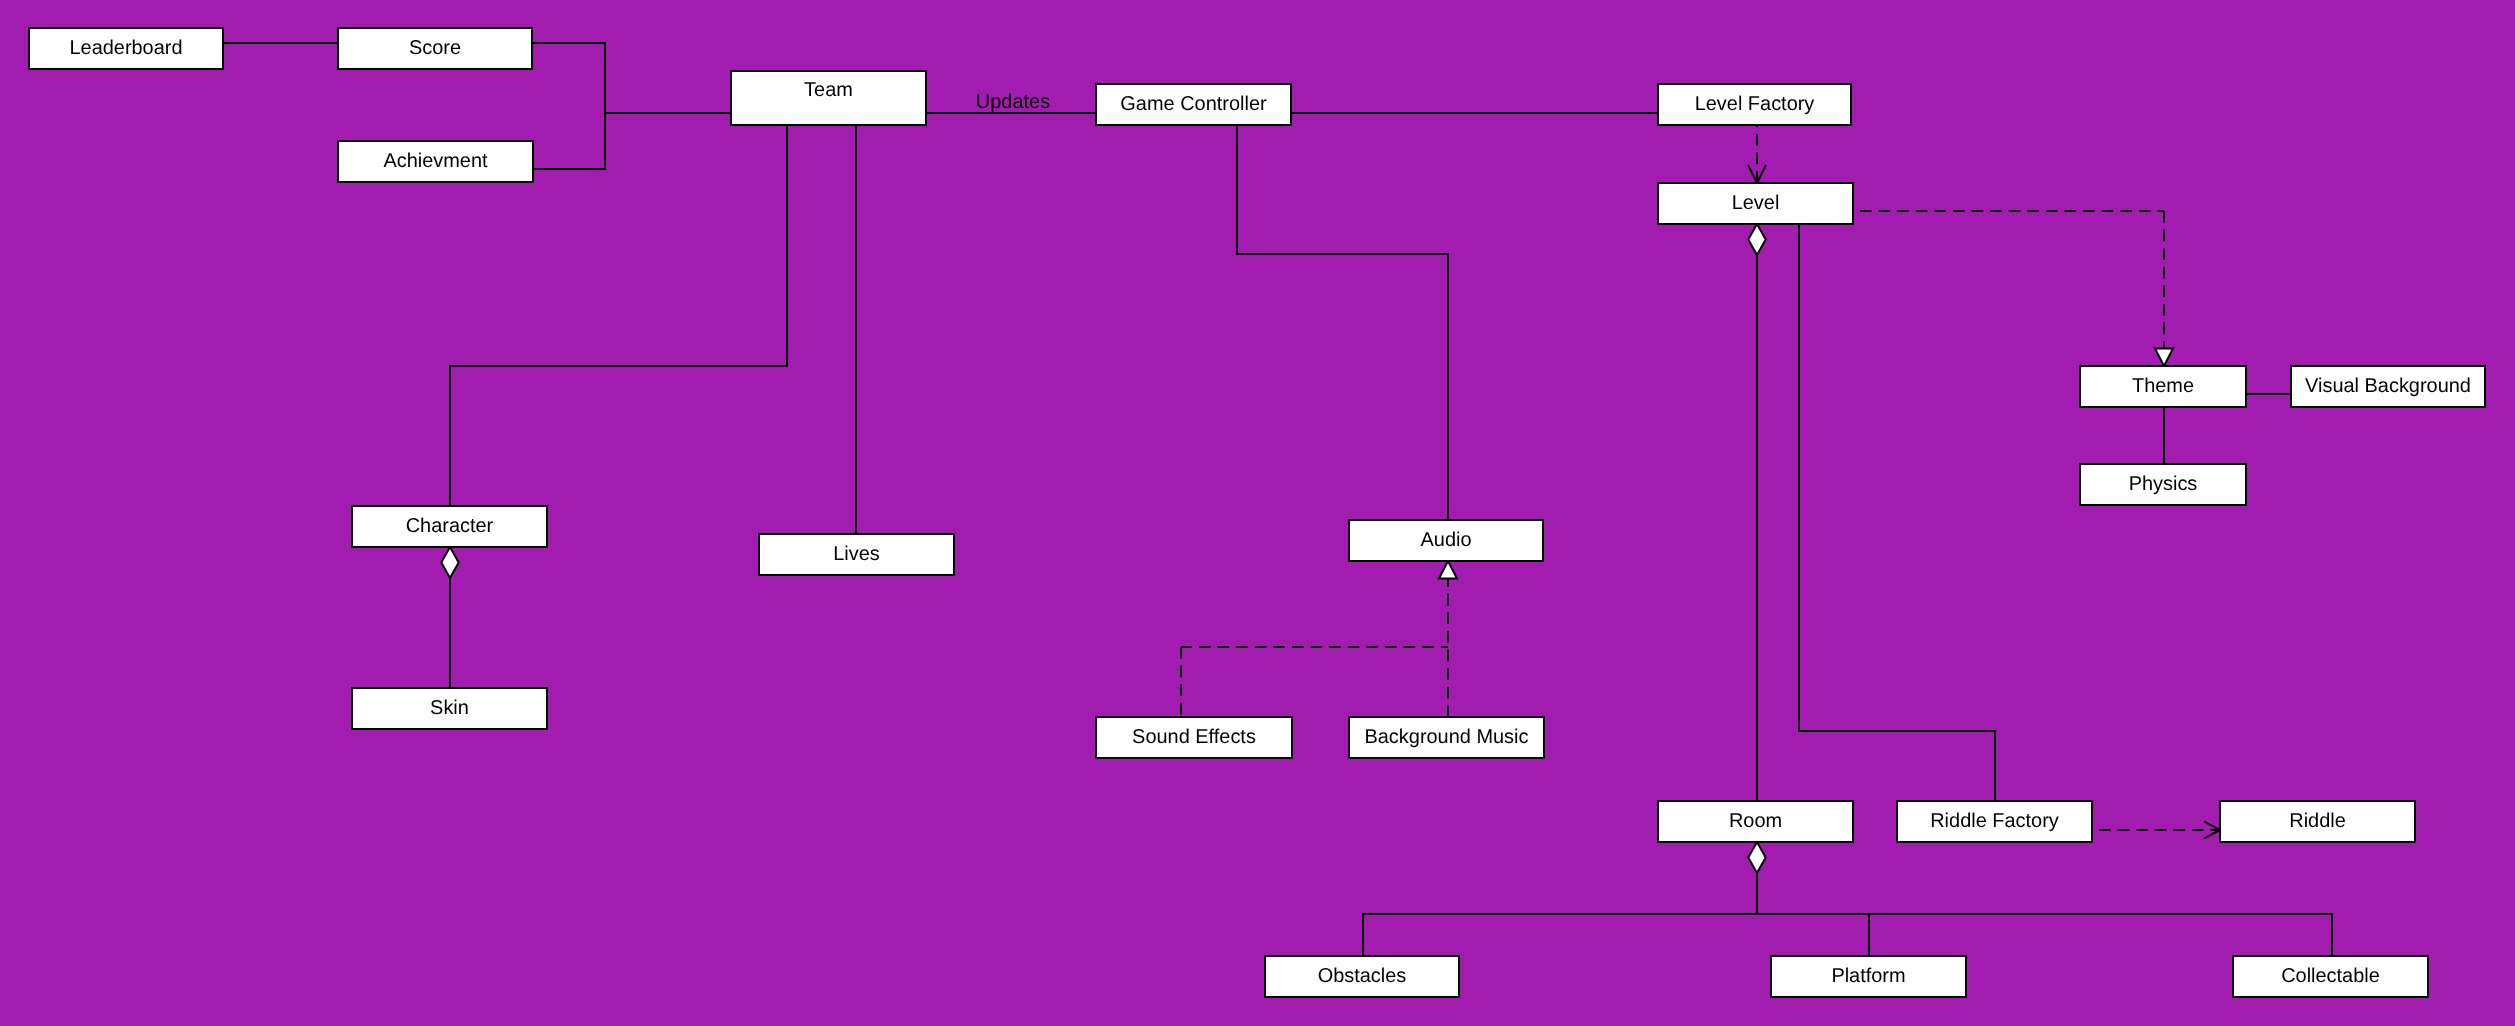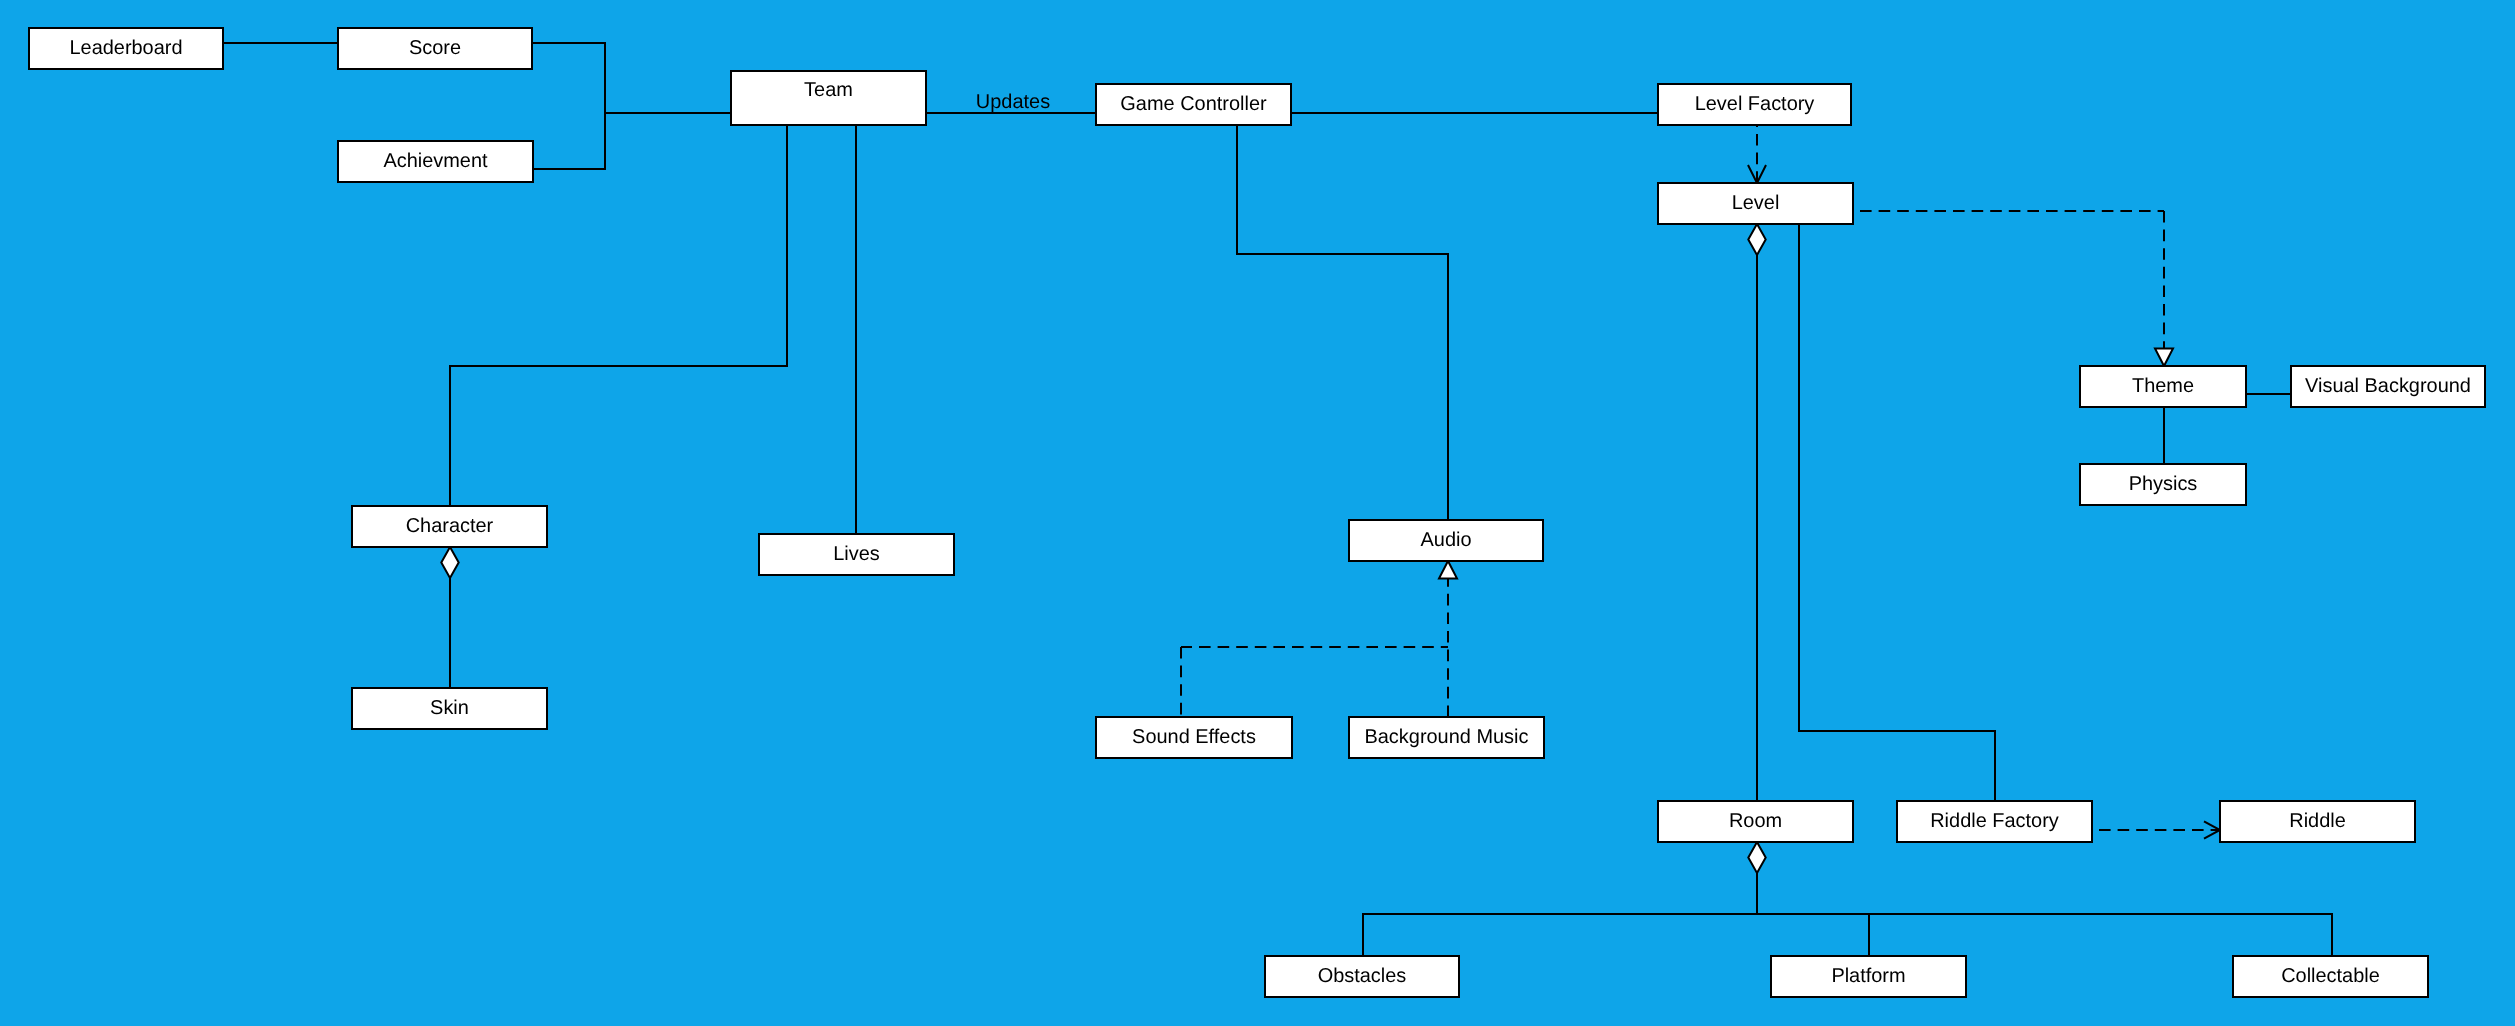--- a/index.html
+++ b/index.html
@@ -1,16 +1,16 @@
 <!DOCTYPE html>
 <html><head>
 <meta charset="utf-8">
 <style>
   html,body{margin:0;padding:0;background:#ffffff;}
-  #canvas{position:relative;width:2515px;height:1026px;background:#0ea5e9;overflow:hidden;}
+  #canvas{position:relative;width:2515px;height:1026px;background:#a21caf;overflow:hidden;}
   svg#diagram{position:absolute;left:0;top:0;display:block;will-change:opacity;}
   .node-box{fill:#ffffff;stroke:#000000;stroke-width:2;}
   .edge{fill:none;stroke:#000000;stroke-width:2;stroke-linecap:butt;stroke-linejoin:miter;}
   .edge.dashed{stroke-dasharray:11.6 7;stroke-dashoffset:11.6;}
   .marker-shape{fill:#ffffff;stroke:#000000;stroke-width:2;stroke-linejoin:miter;}
   .open-arrow{fill:none;stroke:#000000;stroke-width:2;stroke-linecap:butt;stroke-linejoin:miter;}
   .node-label{font-family:"Liberation Sans",sans-serif;font-size:19.95px;fill:#000000;text-anchor:middle;}
   .edge-label{font-family:"Liberation Sans",sans-serif;font-size:19.95px;fill:#000000;text-anchor:middle;}
   text{-webkit-font-smoothing:antialiased;text-rendering:geometricPrecision;}
 </style>

